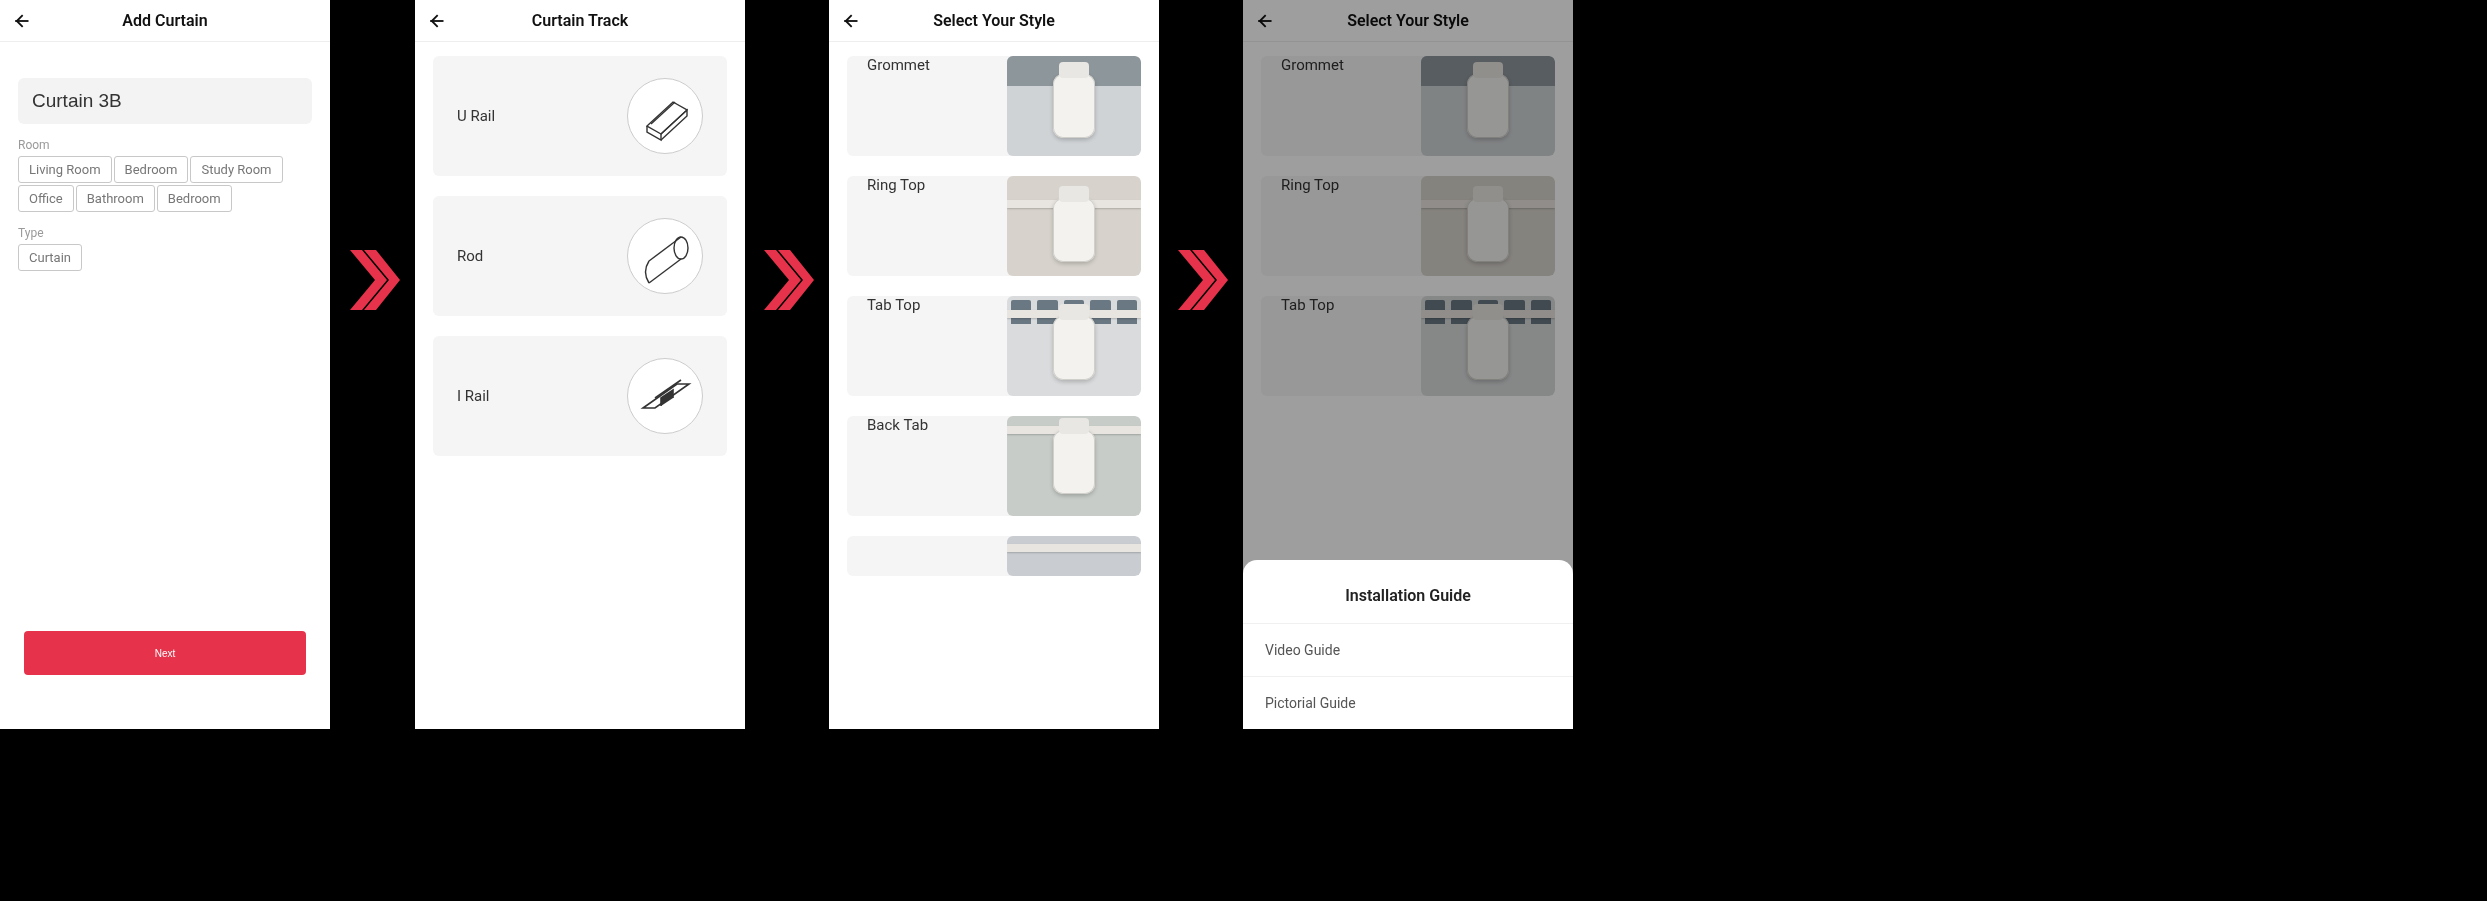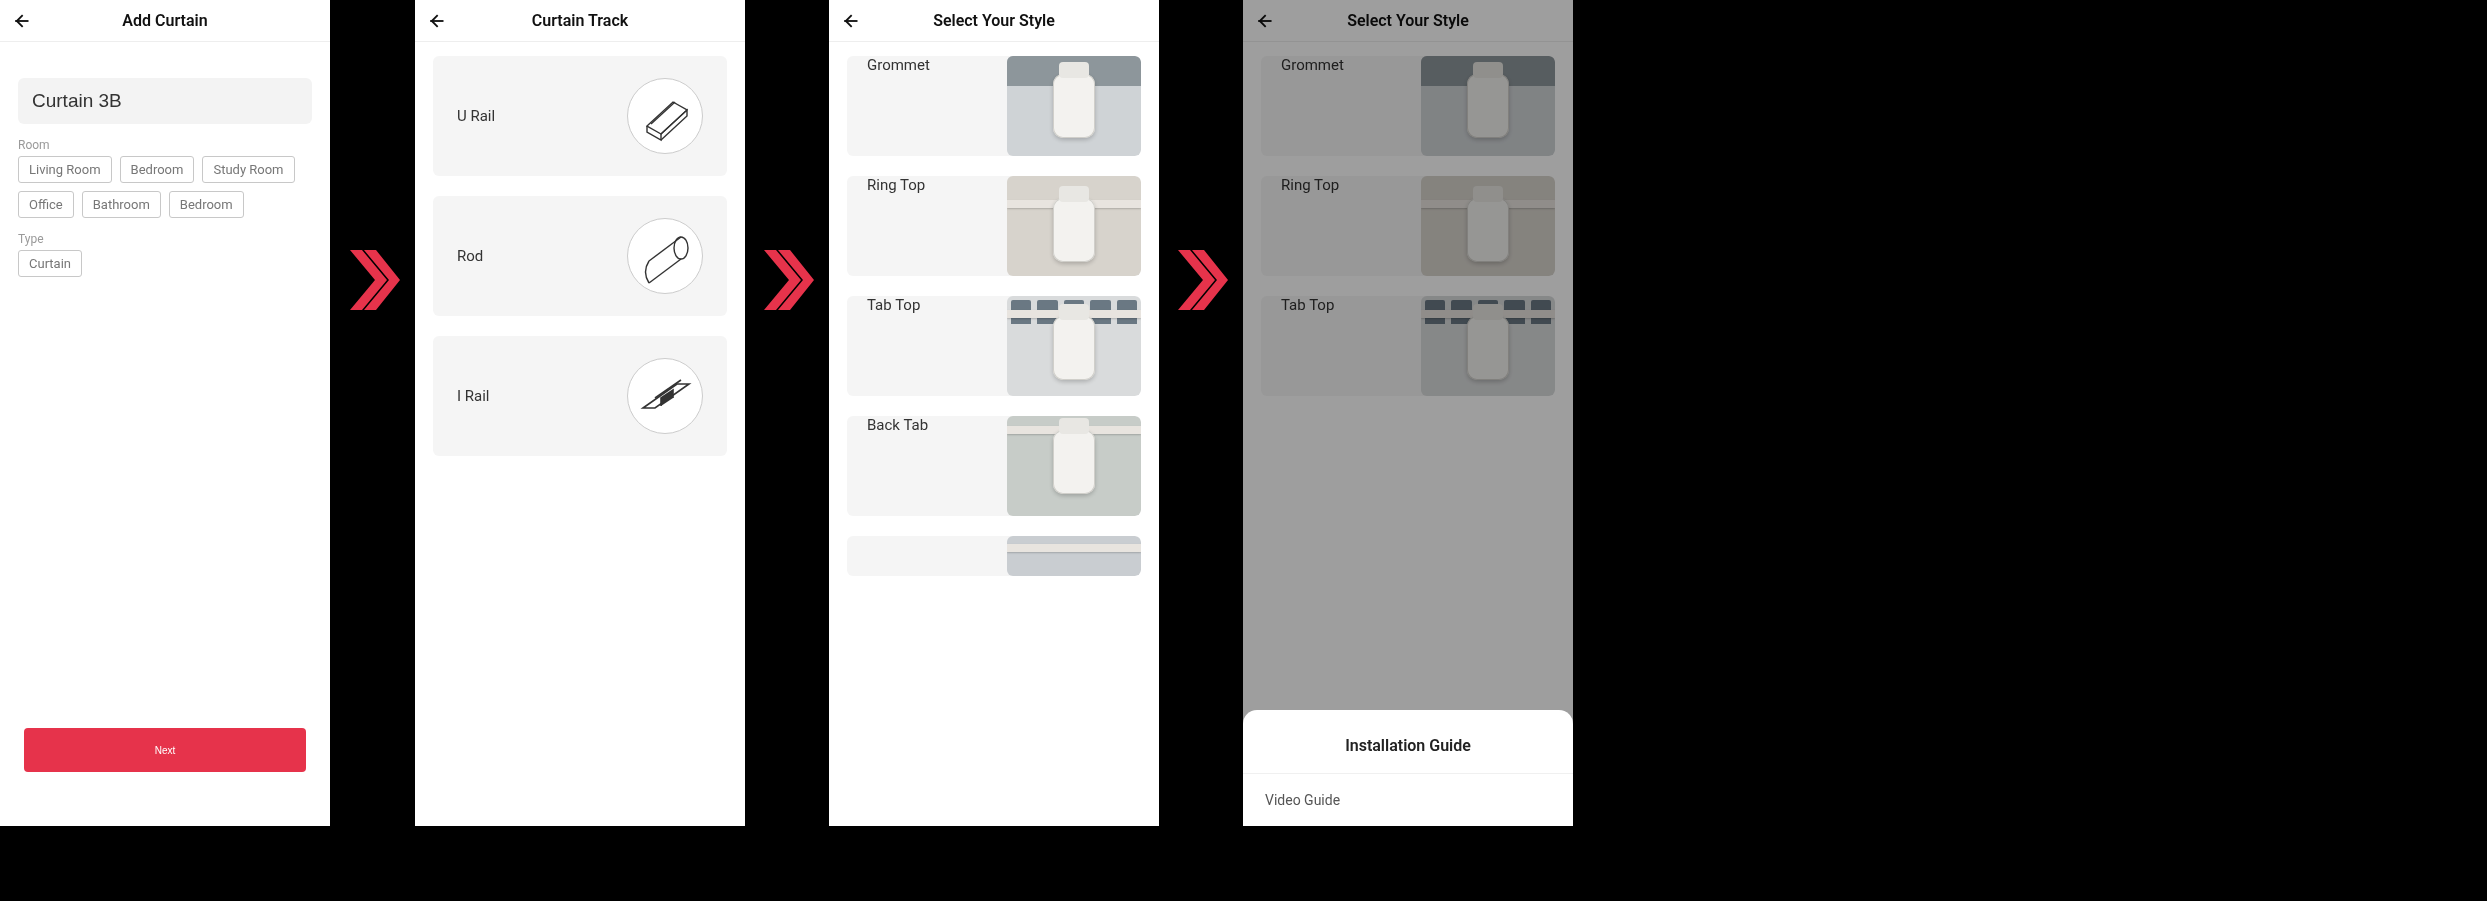--- a/index.html
+++ b/index.html
@@ -8,21 +8,21 @@
     background: #000;
     width: 2487px;
     height: 901px;
     overflow: hidden;
     position: relative;
   }
   .phone {
     position: absolute;
     top: 0;
     width: 330px;
-    height: 826px;
+    height: 729px;
     background: #fff;
     overflow: hidden;
   }
   .phone1 { left: 0; }
   .phone2 { left: 415px; }
   .phone3 { left: 829px; }
   .phone4 { left: 1243px; }
 
   .header {
     height: 42px;
@@ -61,21 +61,21 @@
     font-size: 19px;
     color: #333;
     margin-top: 18px;
   }
   .section-label {
     font-size: 12px;
     color: #9a9a9a;
     margin-top: 14px;
     margin-bottom: 4px;
   }
-  .chips { display: flex; flex-wrap: wrap; gap: 8px; }
+  .chips { display: flex; flex-wrap: wrap; gap: 2px; }
   .chip {
     border: 1px solid #c8c8c8;
     border-radius: 3px;
     padding: 5px 10px;
     font-size: 13px;
     color: #777;
     cursor: pointer;
     background: #fff;
   }
   .next-btn {
@@ -400,20 +400,21 @@
       </span>
     </div>
 
   </div>
 
   <div class="dim-overlay"></div>
 
   <div class="sheet">
     <div class="sheet-title">Installation Guide</div>
     <div class="sheet-item">Video Guide</div>
+    <div class="sheet-item">Pictorial Guide</div>
   </div>
 </div>
 
 <svg class="flow-arrow" style="left:350px" viewBox="0 0 50 60">
   <path d="M0 0 L25 30 L0 60 L12 60 L37 30 L12 0 Z" fill="#e6334b"></path>
   <path d="M14 0 L39 30 L14 60 L26 60 L50 30 L26 0 Z" fill="#e6334b"></path>
 </svg>
 <svg class="flow-arrow" style="left:764px" viewBox="0 0 50 60">
   <path d="M0 0 L25 30 L0 60 L12 60 L37 30 L12 0 Z" fill="#e6334b"></path>
   <path d="M14 0 L39 30 L14 60 L26 60 L50 30 L26 0 Z" fill="#e6334b"></path>

